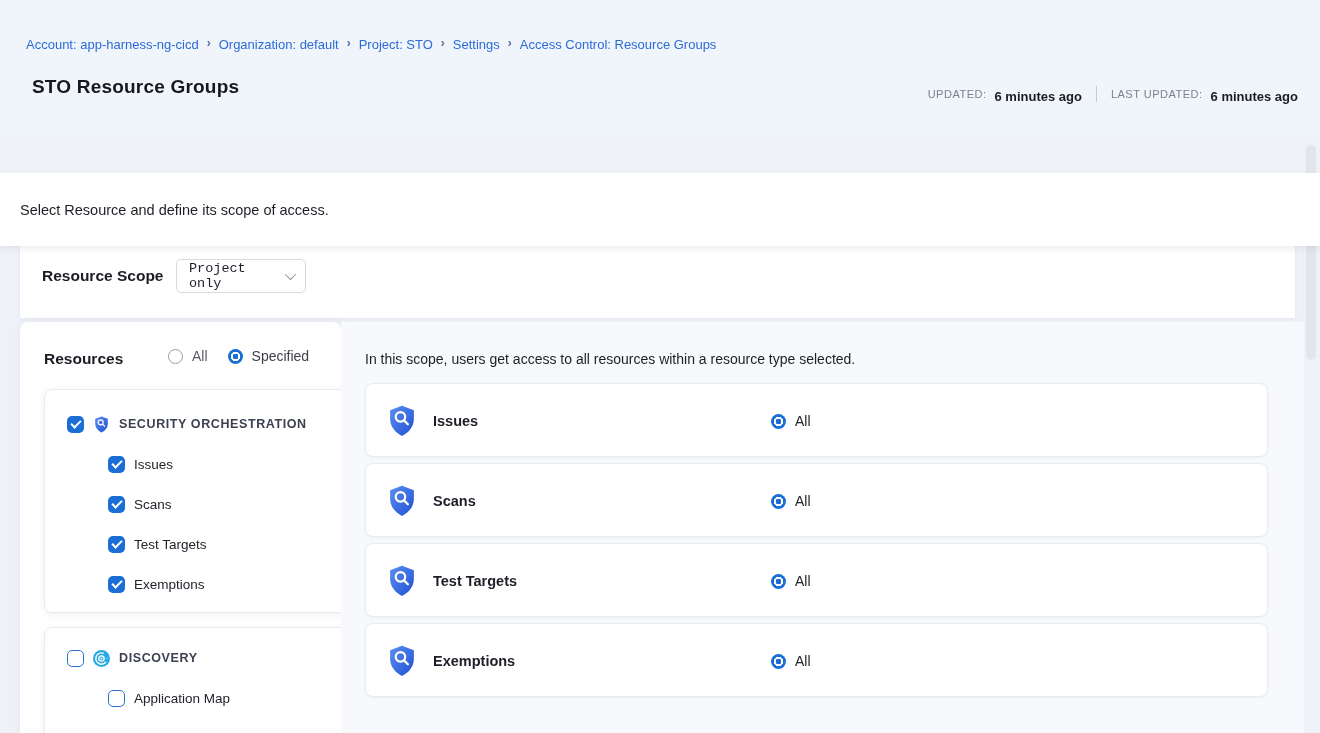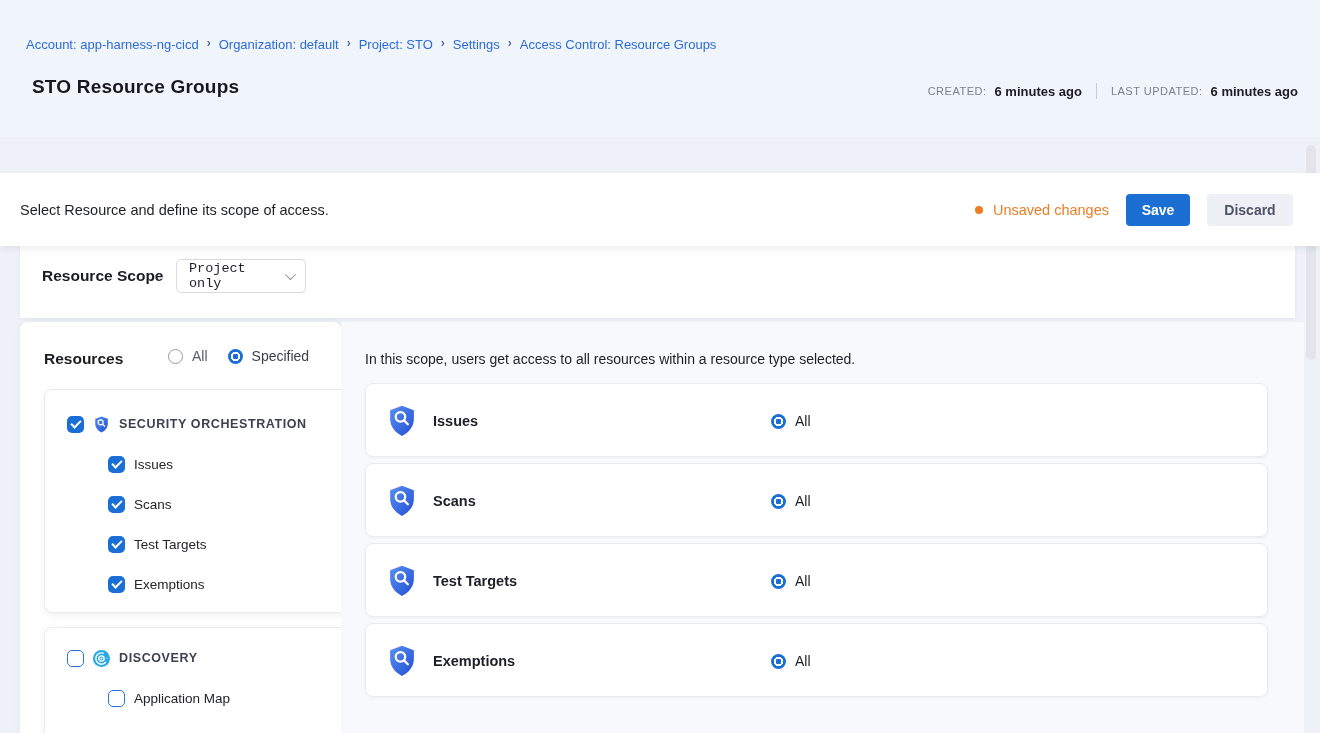--- a/index.html
+++ b/index.html
@@ -8,21 +8,21 @@
   .page { position:relative; width:1320px; height:733px; overflow:hidden; background:#eef2f8; }
 
   
   .header { position:absolute; left:0; top:0; width:1320px; height:137px; background:#f0f5fb; }
   .breadcrumb { position:absolute; left:26px; top:37px; display:flex; align-items:flex-start; gap:8px; font-size:13px; }
   .crumb { color:#2c6bd7; text-decoration:none; cursor:pointer; }
   .crumb-sep { color:#57699d; font-size:12px; font-weight:700; transform:translateY(-1px); }
   .page-title { position:absolute; left:32px; top:76px; font-size:19px; font-weight:600; color:#17181f; letter-spacing:.2px; }
   .meta { position:absolute; right:22px; top:83px; display:flex; align-items:center; gap:8px; }
   .meta-label { font-size:11px; color:#7e808c; letter-spacing:.5px; }
-  .meta-value { font-size:13px; font-weight:600; color:#1c1d24; }
+  .meta-value { font-size:13px; font-weight:600; color:#1c1d24;margin-top:6px; }
   .meta-divider { width:1px; height:16px; background:#c9ccd6; margin:0 6px; }
 
   
   .toolbar { position:absolute; left:0; top:137px; width:1320px; height:73px; background:#ffffff;
              box-shadow:0 3px 6px rgba(40,41,61,.08); z-index:3;margin-top:36px; }
   .toolbar-text { position:absolute; left:20px; top:0; height:73px; display:flex; align-items:center; font-size:14.5px; color:#1e1f26; }
   .toolbar-actions { position:absolute; right:27px; top:0; height:73px; display:flex; align-items:center; gap:17px; }
   .unsaved { display:flex; align-items:center; gap:10px; }
   .unsaved-dot { width:8px; height:8px; border-radius:50%; background:#ee7c22; }
   .unsaved-text { font-size:14.5px; color:#ee7c22; }
@@ -120,38 +120,30 @@
       <a class="crumb">Organization: default</a>
       <span class="crumb-sep">›</span>
       <a class="crumb">Project: STO</a>
       <span class="crumb-sep">›</span>
       <a class="crumb">Settings</a>
       <span class="crumb-sep">›</span>
       <a class="crumb">Access Control: Resource Groups</a>
     </nav>
     <h1 class="page-title">STO Resource Groups</h1>
     <div class="meta">
-      <span class="meta-label">CREATED:</span>
+      <span class="meta-label">UPDATED:</span>
       <span class="meta-value">6 minutes ago</span>
       <span class="meta-divider"></span>
       <span class="meta-label">LAST UPDATED:</span>
       <span class="meta-value">6 minutes ago</span>
     </div>
   </header>
 
   <div class="toolbar">
     <div class="toolbar-text">Select Resource and define its scope of access.</div>
-    <div class="toolbar-actions">
-      <div class="unsaved">
-        <span class="unsaved-dot"></span>
-        <span class="unsaved-text">Unsaved changes</span>
-      </div>
-      <button class="btn btn-save">Save</button>
-      <button class="btn btn-discard">Discard</button>
-    </div>
   </div>
 
   <main class="main">
 
     <section class="scope-card">
       <div class="scope-label">Resource Scope</div>
       <div class="scope-select">
         <span class="scope-select-value">Project only</span>
         <span class="chev-down"></span>
       </div>

